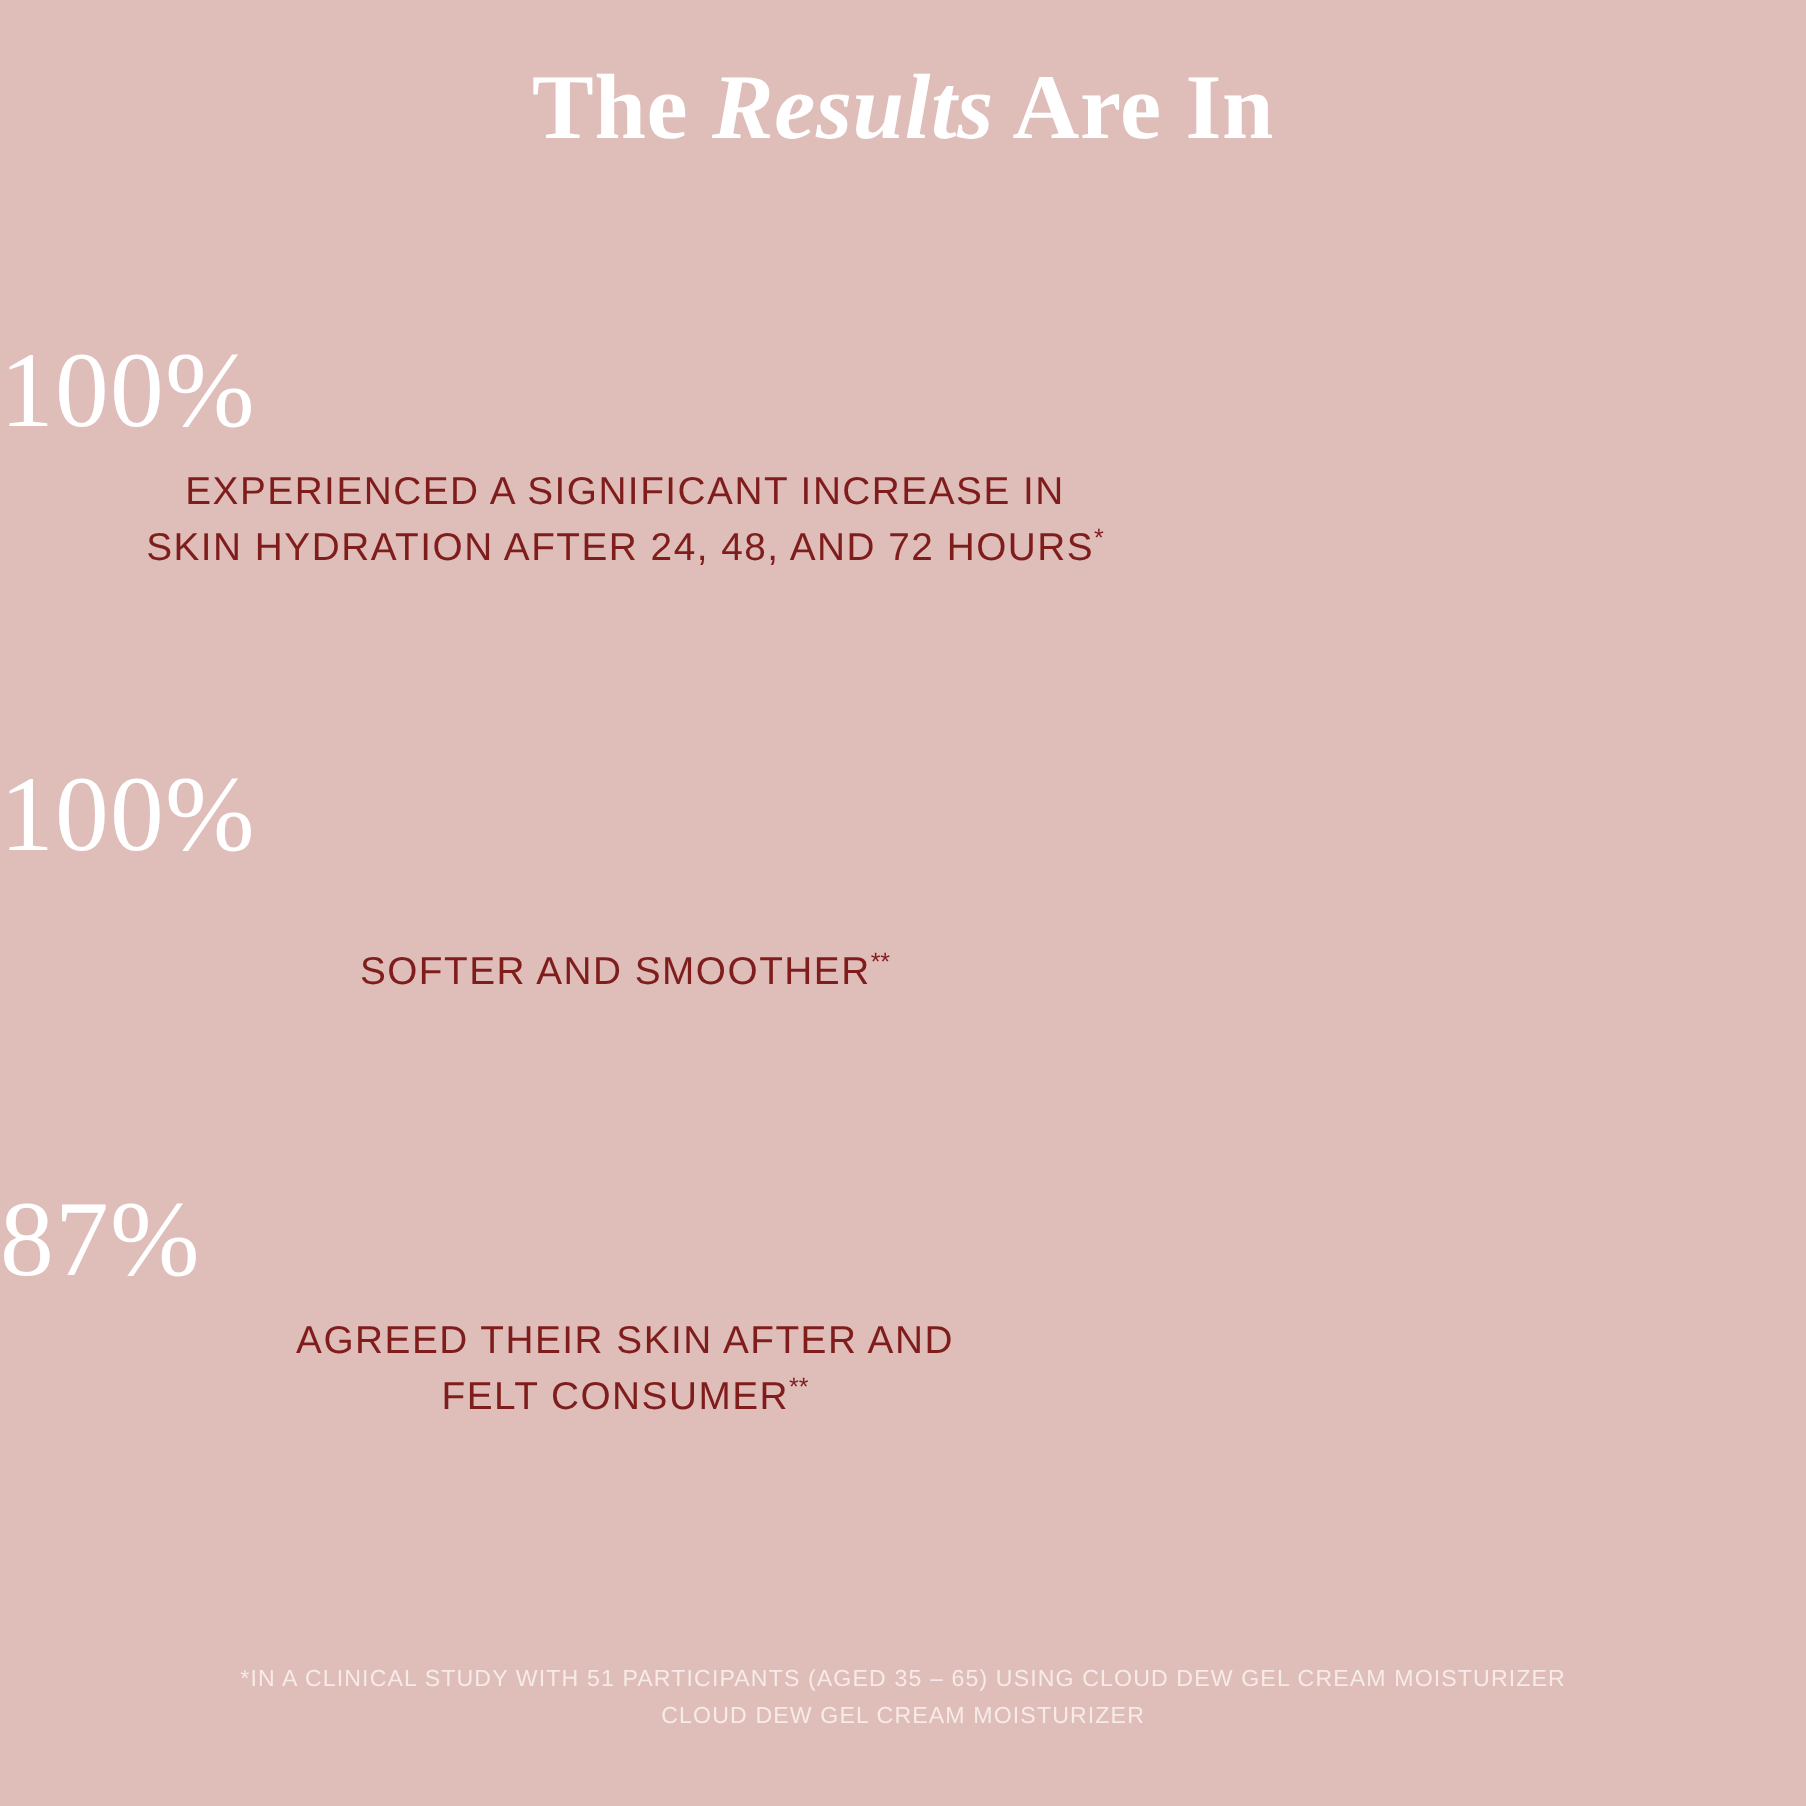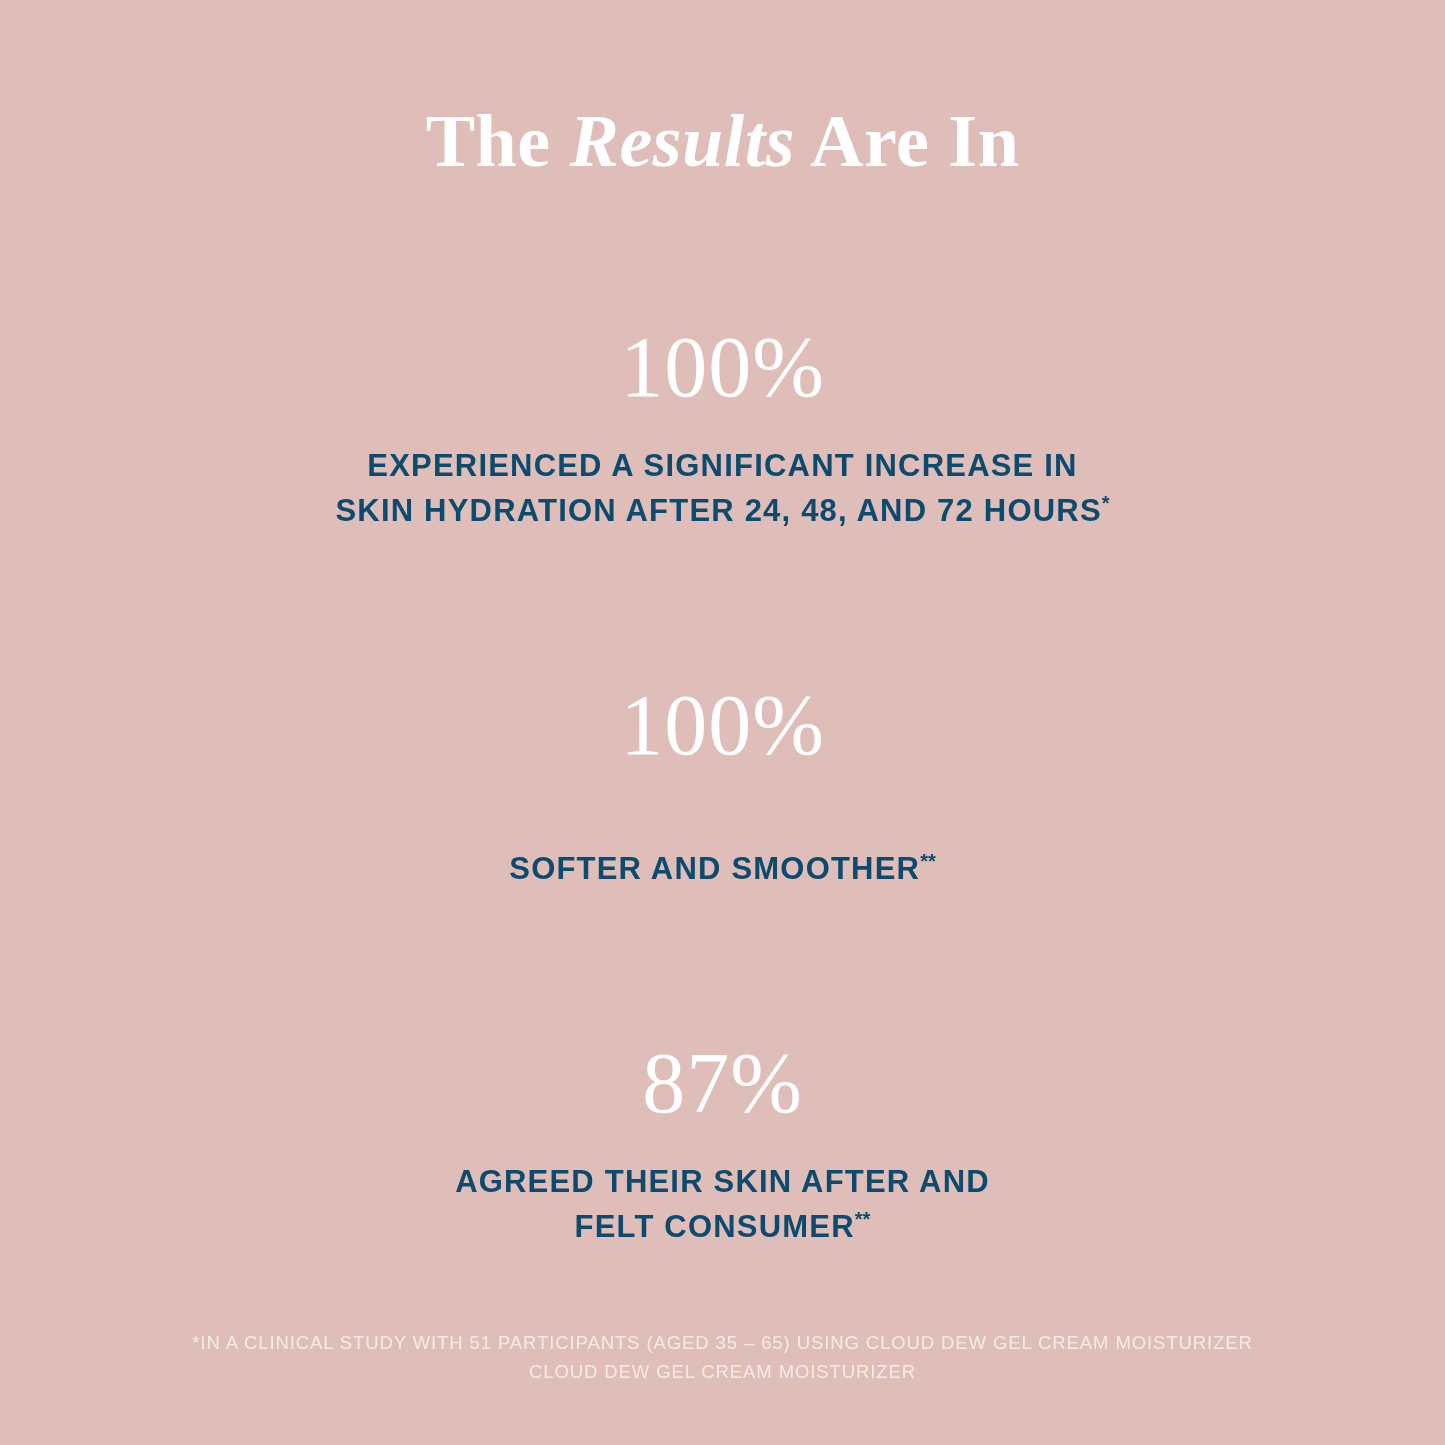--- a/index.html
+++ b/index.html
@@ -19,21 +19,21 @@
     height: 1445px;
     background: #dfbdb9;
     display: flex;
     flex-direction: column;
     align-items: center;
     box-sizing: border-box;
   }
 
   
   .headline {
-    margin-top: 104px;
+    margin-top: 49px;
     font-family: "Liberation Serif", serif;
     font-size: 74px;
     line-height: 1;
     color: #ffffff;
     letter-spacing: 0.5px;
     white-space: nowrap;
   }
   .headline .em {
     font-style: italic;
   }
@@ -43,42 +43,40 @@
     margin-top: 96px;
     width: 100%;
     display: flex;
     flex-direction: column;
     align-items: center;
   }
   .stat {
     width: 100%;
     display: flex;
     flex-direction: column;
-    align-items: center;
   }
   .stat + .stat {
     margin-top: 148px;
   }
   .stat-value {
     font-family: "Liberation Serif", serif;
     font-size: 86px;
     line-height: 1;
     color: #ffffff;
     letter-spacing: 1px;
   }
   .stat-desc {
-    margin-top: 34px;
+    margin-top: 16px;
     font-family: "Liberation Sans", sans-serif;
     font-size: 31px;
     line-height: 1.45;
     letter-spacing: 1.2px;
-    color: #0c4a6e;
+    color: #7f1d1d;
     text-align: center;
     max-width: 1000px;
-    font-weight: bold;
   }
   .stat-desc .sup {
     font-size: 20px;
     vertical-align: super;
     letter-spacing: 0;
   }
 
   
   .footnotes {
     position: absolute;

